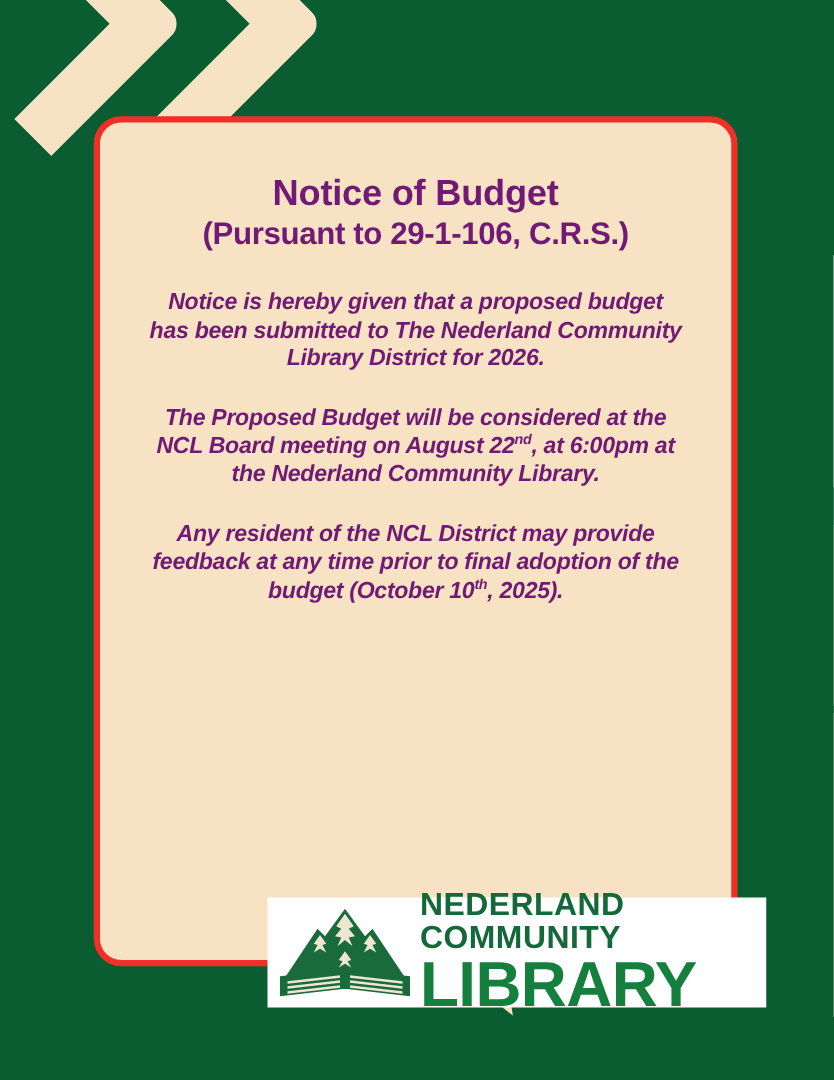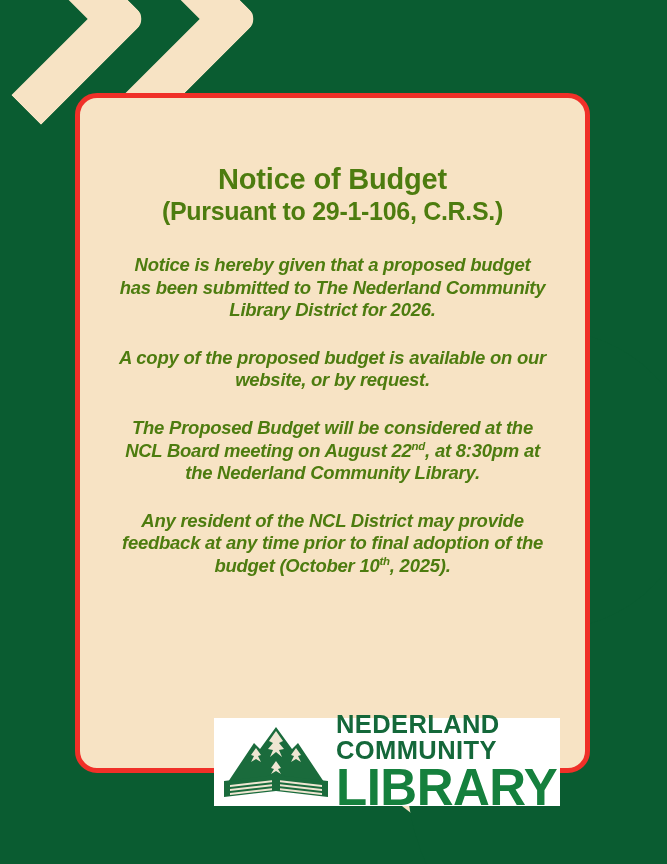--- a/index.html
+++ b/index.html
@@ -96,23 +96,23 @@
     width: 515px;
     height: 680px;
     box-sizing: border-box;
     background: #f7e3c4;
     border: 5px solid #f03028;
     border-radius: 22px;
     z-index: 5;
   }
 
   .card-inner {
-    padding: 65px 38px 0 38px;
+    padding: 41px 38px 0 38px;
     text-align: center;
-    color: #4d7c0f;
+    color: #701a75;
   }
 
   .title {
     font-size: 29px;
     font-weight: bold;
     line-height: 1.12;
     margin: 0 0 2px 0;
     letter-spacing: -0.2px;
   }
   .subtitle {
@@ -136,21 +136,21 @@
     vertical-align: super;
     line-height: 0;
     text-align: center;
   }
 
   
   .logo-box {
     position: absolute;
     left: 214px;
     top: 718px;
-    width: 346px;
+    width: 399px;
     height: 88px;
     background: #ffffff;
     display: flex;
     align-items: center;
     z-index: 9;
     padding-left: 8px;
     box-sizing: border-box;
   }
   .logo-mark {
     width: 108px;
@@ -196,23 +196,22 @@
 
   <div class="card">
     <div class="card-inner">
 
       <h1 class="title">Notice of Budget</h1>
 
       <div class="subtitle">(Pursuant to 29-1-106, C.R.S.)</div>
 
       <p class="para">Notice is hereby given that a proposed budget has been submitted to The Nederland Community Library District for 2026.</p>
 
-      <p class="para">A copy of the proposed budget is available on our website, or by request.</p>
-
-      <p class="para"><span>The Proposed Budget will be considered at the NCL Board meeting on August 22</span><sup>nd</sup><span>, at 8:30pm at the Nederland Community Library.</span></p>
+
+      <p class="para"><span>The Proposed Budget will be considered at the NCL Board meeting on August 22</span><sup>nd</sup><span>, at 6:00pm at the Nederland Community Library.</span></p>
 
       <p class="para"><span>Any resident of the NCL District may provide feedback at any time prior to final adoption of the budget (October 10</span><sup>th</sup><span>, 2025).</span></p>
 
     </div>
   </div>
 
   <div class="logo-box">
 
     <svg class="logo-mark" viewBox="0 0 108 78">
 

